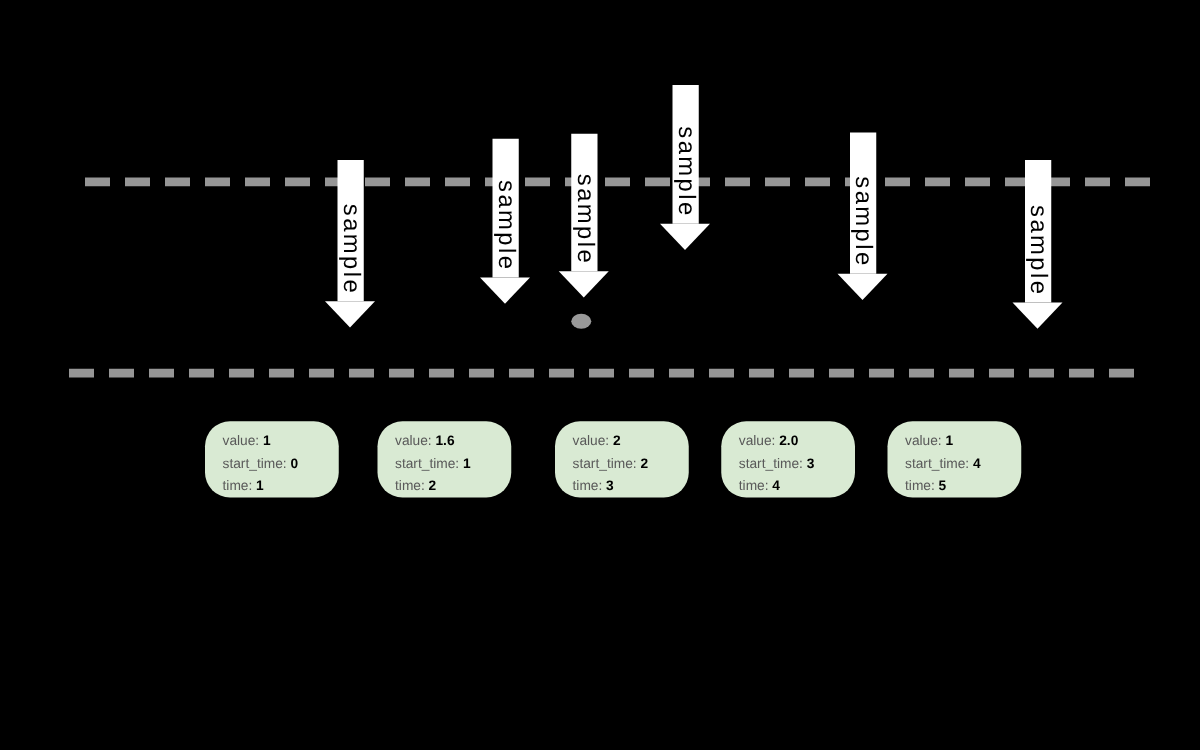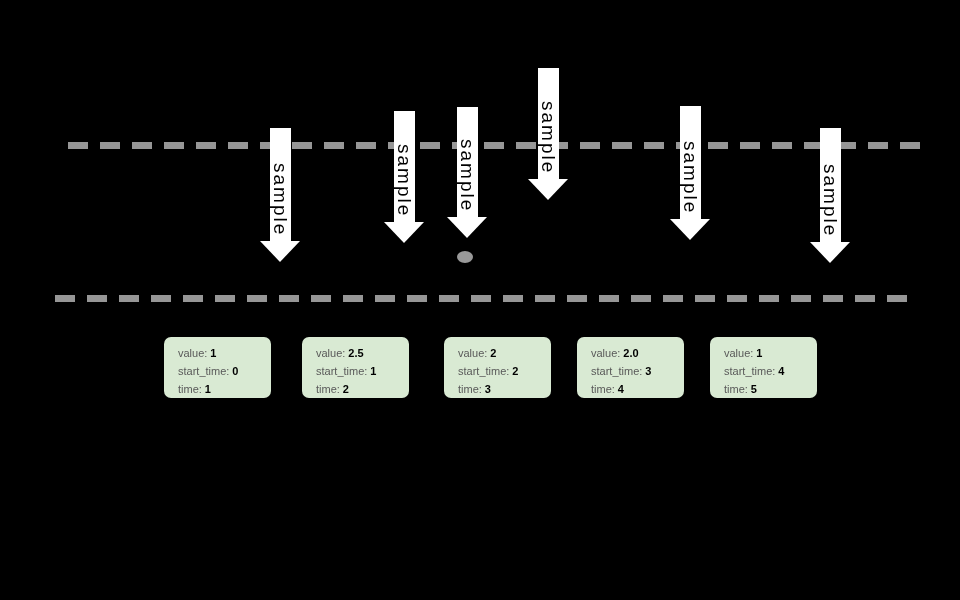--- a/index.html
+++ b/index.html
@@ -47,21 +47,21 @@
     letter-spacing: 2px;
     white-space: nowrap;
     color: #000;
   }
   .sample-dot {
     position: absolute;
     border-radius: 50%;
   }
   .result-box {
     position: absolute;
-    border-radius: 7px;
+    border-radius: 20px;
     padding: 7px 0 0 14px;
     box-sizing: border-box;
   }
   .field-row {
     font-size: 11px;
     line-height: 18px;
     white-space: nowrap;
   }
   .field-label { font-weight: 400; margin-right: 3px; }
   .field-value { font-weight: 700; }
@@ -105,21 +105,21 @@
       </div>
     </div>
   <div class="sample-dot" id="sample-dot" style="left: 457px; top: 251px; width: 16px; height: 12px; background: rgb(153, 153, 153);"></div>
   <div id="boxes-layer">
       <div class="result-box" style="left: 164px; top: 337px; width: 107px; height: 61px; background: rgb(217, 234, 211);">
         <div class="field-row"><span class="field-label" style="color: rgb(89, 89, 89);">value:</span><span class="field-value" style="color: rgb(0, 0, 0);">1</span></div>
         <div class="field-row"><span class="field-label" style="color: rgb(89, 89, 89);">start_time:</span><span class="field-value" style="color: rgb(0, 0, 0);">0</span></div>
         <div class="field-row"><span class="field-label" style="color: rgb(89, 89, 89);">time:</span><span class="field-value" style="color: rgb(0, 0, 0);">1</span></div>
       </div>
       <div class="result-box" style="left: 302px; top: 337px; width: 107px; height: 61px; background: rgb(217, 234, 211);">
-        <div class="field-row"><span class="field-label" style="color: rgb(89, 89, 89);">value:</span><span class="field-value" style="color: rgb(0, 0, 0);">2.5</span></div>
+        <div class="field-row"><span class="field-label" style="color: rgb(89, 89, 89);">value:</span><span class="field-value" style="color: rgb(0, 0, 0);">1.6</span></div>
         <div class="field-row"><span class="field-label" style="color: rgb(89, 89, 89);">start_time:</span><span class="field-value" style="color: rgb(0, 0, 0);">1</span></div>
         <div class="field-row"><span class="field-label" style="color: rgb(89, 89, 89);">time:</span><span class="field-value" style="color: rgb(0, 0, 0);">2</span></div>
       </div>
       <div class="result-box" style="left: 444px; top: 337px; width: 107px; height: 61px; background: rgb(217, 234, 211);">
         <div class="field-row"><span class="field-label" style="color: rgb(89, 89, 89);">value:</span><span class="field-value" style="color: rgb(0, 0, 0);">2</span></div>
         <div class="field-row"><span class="field-label" style="color: rgb(89, 89, 89);">start_time:</span><span class="field-value" style="color: rgb(0, 0, 0);">2</span></div>
         <div class="field-row"><span class="field-label" style="color: rgb(89, 89, 89);">time:</span><span class="field-value" style="color: rgb(0, 0, 0);">3</span></div>
       </div>
       <div class="result-box" style="left: 577px; top: 337px; width: 107px; height: 61px; background: rgb(217, 234, 211);">
         <div class="field-row"><span class="field-label" style="color: rgb(89, 89, 89);">value:</span><span class="field-value" style="color: rgb(0, 0, 0);">2.0</span></div>

